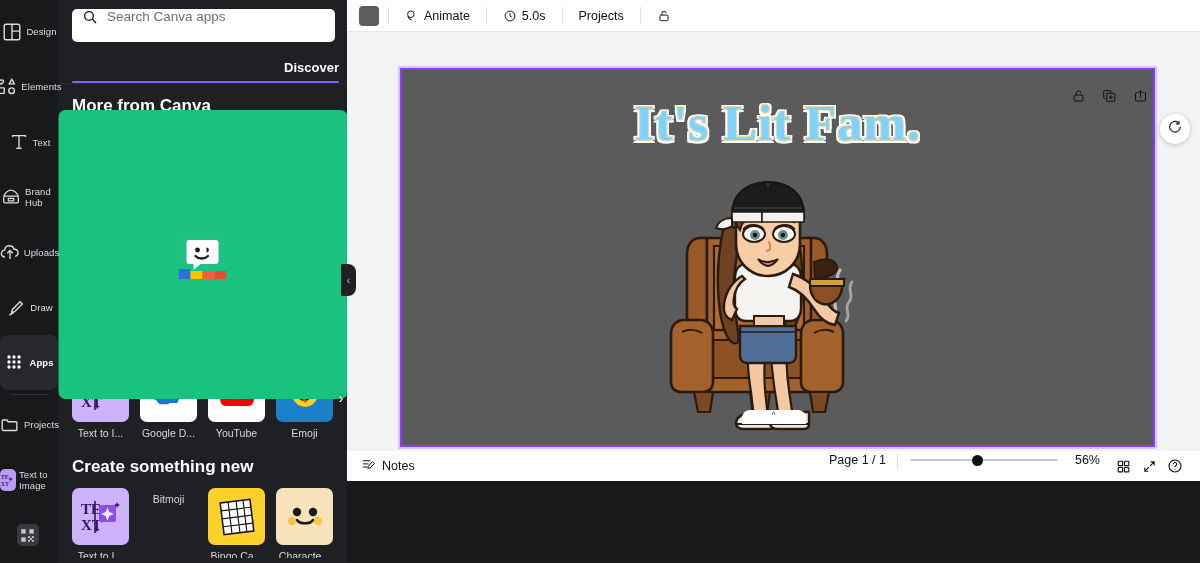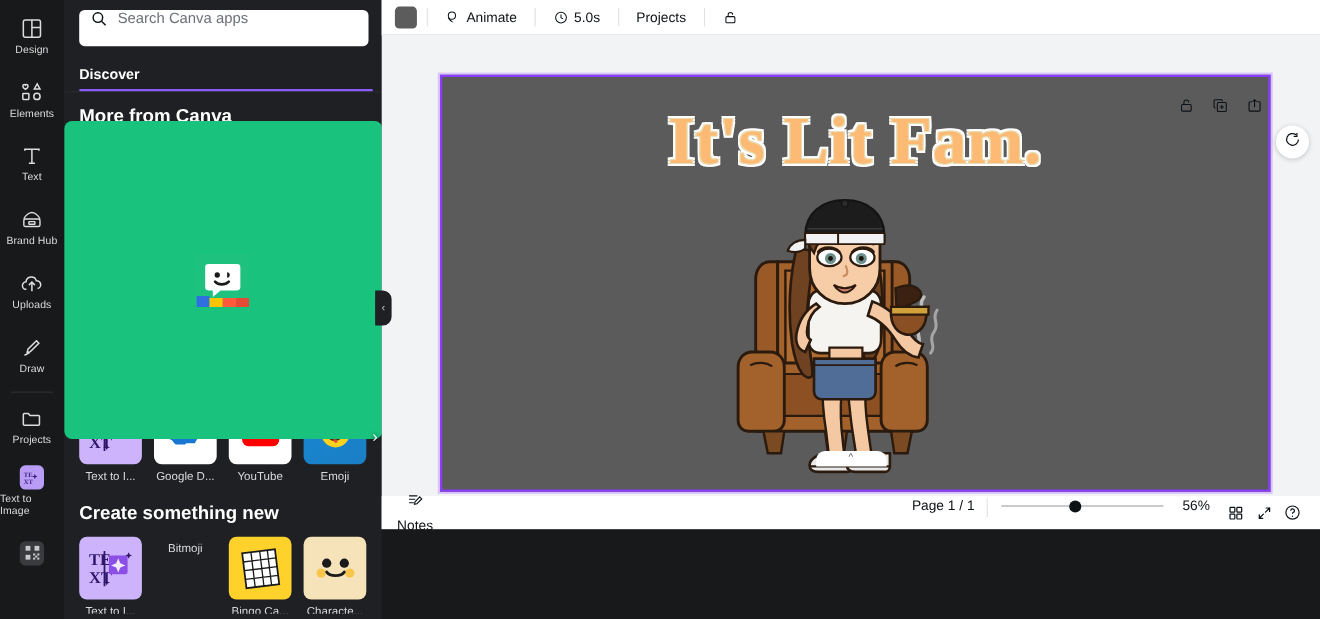--- a/index.html
+++ b/index.html
@@ -11,21 +11,21 @@
   }
   .app { position: relative; width: 1200px; height: 563px; display: flex; }
 
   
   .rail {
     width: 58px; height: 563px; background: #18191b;
     display: flex; flex-direction: column; align-items: center;
     padding-top: 4px; flex: 0 0 58px; position: relative; z-index: 5;
   }
   .rail-item {
-    width: 58px; height: 58px; display: flex; flex-direction: column;
+    width: 58px; height: 58px; display: flex; 
     align-items: center; justify-content: center; gap: 3px;
     color: #d9dadd; cursor: pointer; position: relative;
   }
   .rail-item.active { background: #27282b; border-radius: 8px; }
   .rail-item .ic { width: 22px; height: 22px; display: block; }
   .rail-item .lbl { font-size: 9.5px; line-height: 11px; color: #dcdde0; letter-spacing: .1px; }
   .rail-item.active .lbl { color: #fff; font-weight: 600; }
   .rail-sep { width: 38px; height: 1px; background: #303136; margin: 4px 0 2px; }
   .t2i-badge {
     width: 22px; height: 22px; border-radius: 5px; background: #b89cf5;
@@ -49,21 +49,21 @@
   }
   .search-box .sicon { color: #0d1216; display:flex; }
   .search-input {
     border: 0; outline: 0; background: transparent; flex: 1;
     font-family: "Liberation Sans", sans-serif; font-size: 13.5px; color: #0d1216;
   }
   .search-input::placeholder { color: #6b7177; }
 
   .tabs { display: flex; margin: 8px 8px 0 14px; gap: 0; }
   .tab {
-    flex: 1; text-align: left; font-size: 13px; color: #c6c8cc;
+    flex: 1; text-align: right; font-size: 13px; color: #c6c8cc;
     padding: 10px 0 8px; cursor: pointer; position: relative;
   }
   .tab.active { color: #fff; font-weight: 600; }
   .tab.active::after {
     content: ""; position: absolute; left: 0; right: 0; bottom: 0;
     height: 2px; background: #8b5cf6; border-radius: 2px;
   }
   .tab-rule { height: 1px; background: #2a2b2f; margin: 0 0 0 0; }
 
   .panel-scroll { height: 474px; overflow: hidden; padding: 0 0 0 0; }
@@ -129,22 +129,22 @@
   }
   .page-tools span { cursor: pointer; display: flex; }
 
   .canvas-frame {
     position: absolute; left: 53px; top: 36px; width: 755px; height: 379px;
     border: 2px solid #8b3dff; box-shadow: 0 0 0 2px #d9c2ff;
     background: #5b5b5b; overflow: hidden;
   }
   .canvas-title {
     position: absolute; left: 0; right: 0; top: 24px; text-align: center;
-    font-family: "Liberation Serif", serif; font-weight: 700; font-size: 61px;
-    letter-spacing: 1px; color: #fdba74;
+    font-family: "Liberation Serif", serif; font-weight: 700; font-size: 51px;
+    letter-spacing: 1px; color: #7dd3fc;
     text-shadow:
       -1px -1px 0 #e8dcb0, 1px -1px 0 #e8dcb0, -1px 1px 0 #e8dcb0, 1px 1px 0 #e8dcb0,
       -2.5px -2.5px 0 #ffffff, 2.5px -2.5px 0 #ffffff, -2.5px 2.5px 0 #ffffff, 2.5px 2.5px 0 #ffffff,
       0 -2.5px 0 #fff, 0 2.5px 0 #fff, -2.5px 0 0 #fff, 2.5px 0 0 #fff;
   }
   .bitmoji { position: absolute; left: 50%; top: 110px; transform: translateX(-50%); }
 
   .comment-bubble {
     position: absolute; right: 10px; top: 82px; width: 30px; height: 30px;
     background: #fff; border-radius: 50%; box-shadow: 0 1px 5px rgba(0,0,0,.2);
@@ -167,21 +167,21 @@
   .notes-tab {
     position: absolute; left: 50%; transform: translateX(-50%); bottom: 27px;
     width: 64px; height: 14px; background: #fff;
     border-radius: 8px 8px 0 0; display: flex; align-items: flex-start;
     justify-content: center; color: #4c5155; font-size: 9px; cursor: pointer; z-index: 5;
   }
   .statusbar {
     height: 30px; background: #fff; display: flex; align-items: center;
     padding: 0 12px 0 14px; flex: 0 0 30px; position: relative; z-index: 6;
   }
-  .notes { display: flex; align-items: center; gap: 6px; font-size: 12.5px; color: #0d1216; cursor: pointer; flex-direction: column; }
+  .notes { display: flex; align-items: center; gap: 6px; font-size: 12.5px; color: #0d1216; cursor: pointer; }
   .sb-right { margin-left: auto; display: flex; align-items: flex-start; gap: 0; }
   .page-count { font-size: 12.5px; color: #0d1216; margin-right: 11px; cursor: pointer; }
   .sb-sep { width: 1px; height: 17px; background: #e1e2e4; margin-right: 12px; }
   .zoom-slider { width: 148px; height: 14px; position: relative; cursor: pointer; display: flex; align-items: center; }
   .zoom-track { position: absolute; left: 0; right: 0; height: 2px; background: #c9cacd; border-radius: 2px; }
   .zoom-knob { position: absolute; left: 62px; width: 11px; height: 11px; background: #0d1216; border-radius: 50%; }
   .zoom-val { font-size: 12.5px; color: #0d1216; width: 42px; text-align: right; margin-right: 10px; }
   .sb-icon { width: 26px; height: 26px; display: flex; align-items: center; justify-content: center; color: #0d1216; cursor: pointer; }
 </style>
 </head>
@@ -246,20 +246,36 @@
     <div class="rail-item">
       <span class="ic">
         <svg width="22" height="22" viewBox="0 0 24 24" fill="none" stroke="#dcdde0" stroke-width="1.5">
             <path d="M16.5 5.2l2.4 2.4-8.4 8.4-3.2.8.8-3.2z"></path>
             <path d="M4.5 19.3c2.5 0 3.2-2.2 5.4-2.2"></path>
           </svg>
       </span>
       <span class="lbl">Draw</span>
     </div>
 
+    <div class="rail-item active">
+      <span class="ic">
+        <svg width="20" height="20" viewBox="0 0 24 24" fill="#ffffff">
+            <circle cx="6" cy="6" r="2"></circle>
+            <circle cx="12" cy="6" r="2"></circle>
+            <circle cx="18" cy="6" r="2"></circle>
+            <circle cx="6" cy="12" r="2"></circle>
+            <circle cx="12" cy="12" r="2"></circle>
+            <circle cx="18" cy="12" r="2"></circle>
+            <circle cx="6" cy="18" r="2"></circle>
+            <circle cx="12" cy="18" r="2"></circle>
+            <circle cx="18" cy="18" r="2"></circle>
+          </svg>
+      </span>
+      <span class="lbl">Apps</span>
+    </div>
 
     <div class="rail-sep"></div>
 
     <div class="rail-item">
       <span class="ic">
         <svg width="22" height="22" viewBox="0 0 24 24" fill="none" stroke="#dcdde0" stroke-width="1.5">
             <path d="M3.5 7.5a1 1 0 0 1 1-1h4l1.6 2h8.4a1 1 0 0 1 1 1v7.5a1 1 0 0 1-1 1h-14a1 1 0 0 1-1-1z"></path>
           </svg>
       </span>
       <span class="lbl">Projects</span>

